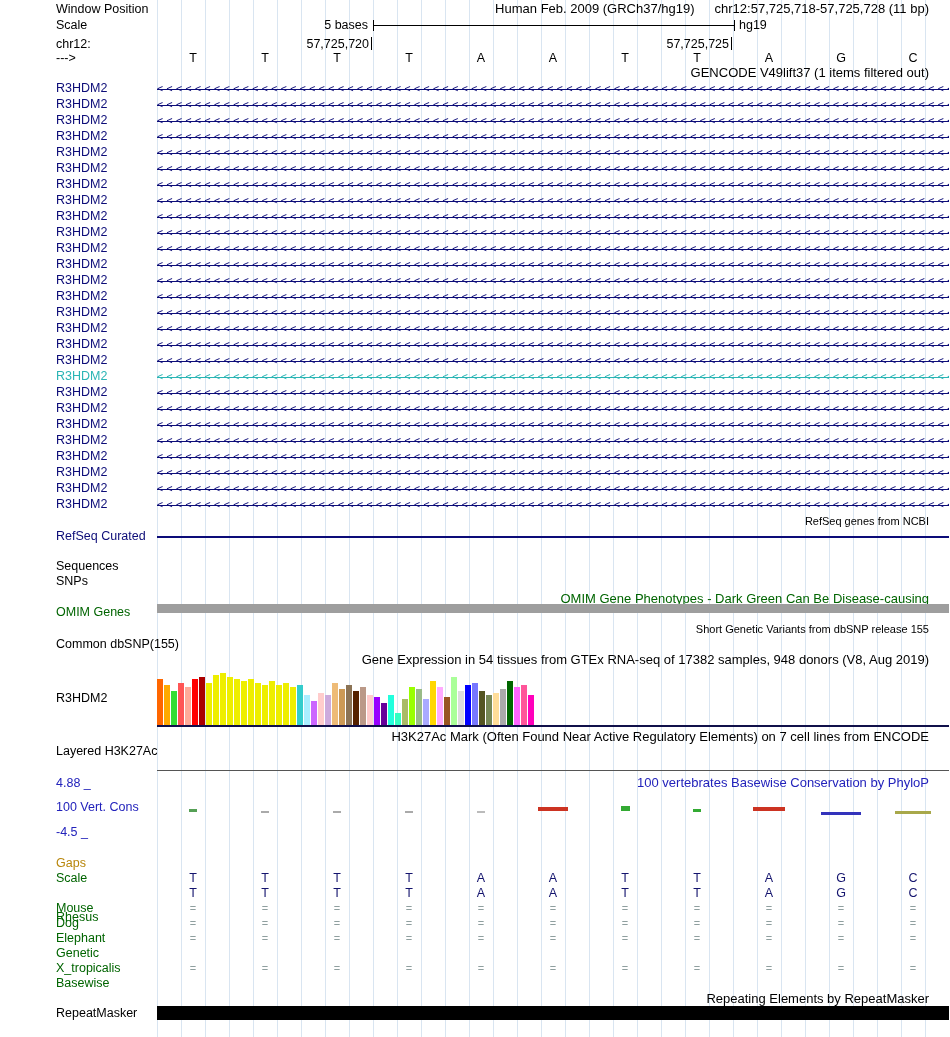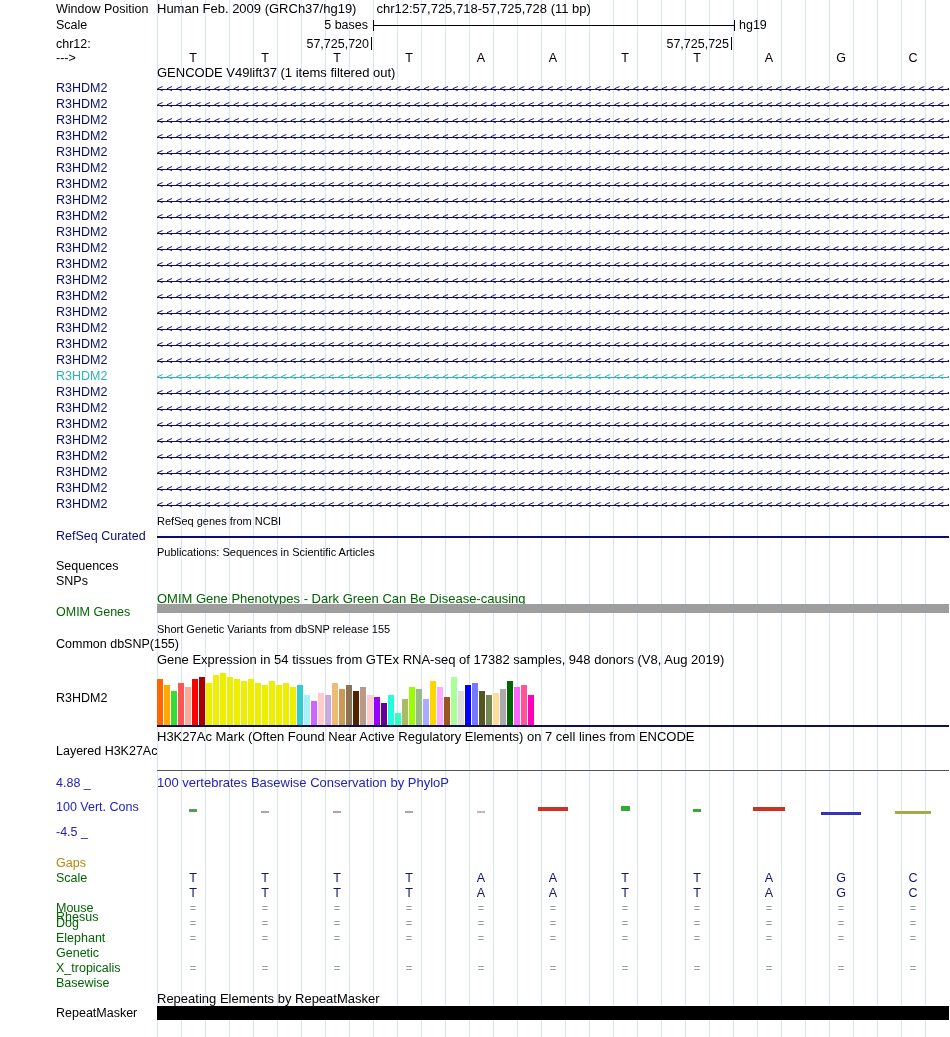--- a/index.html
+++ b/index.html
@@ -1,21 +1,21 @@
 <!DOCTYPE html>
 <html><head>
 <meta charset="utf-8">
 <style>
   html,body{margin:0;padding:0;background:#fff;}
   .browser{position:relative;width:950px;height:1037px;background:#fff;overflow:hidden;
            font-family:"Liberation Sans","DejaVu Sans",sans-serif;font-size:12.5px;color:#000;}
   .gridlines{position:absolute;left:157px;top:0;width:792px;height:1037px;
              background:repeating-linear-gradient(to right,#d9e5f1 0,#d9e5f1 1px,transparent 1px,transparent 24px);}
   .lbl{position:absolute;left:12px;width:150px;text-align:left;white-space:nowrap;line-height:14px;font-size:12.5px;padding-left:44px;}
-  .ttl{position:absolute;left:157px;width:772px;text-align:left;white-space:nowrap;font-size:13px;line-height:14px;}
+  .ttl{position:absolute;left:157px;width:772px;text-align:right;white-space:nowrap;font-size:13px;line-height:14px;}
   .ttl-sm{font-size:11px;}
   .navy{color:#0c0c78;}
   .green{color:#006400;}
   .blue{color:#2222bb;}
   .gold{color:#b8860b;}
   .track{position:absolute;left:157px;width:792px;}
   .hbar{position:absolute;left:157px;width:792px;}
   .cell{position:absolute;transform:translateX(-50%);}
   .gap3{display:inline-block;width:20px;}
   
@@ -188,21 +188,20 @@
       <div class="generow" style="top: 416px; color: rgb(12, 12, 120);">
         <div class="geneline"></div>
         <div class="genearrows">&lt;&lt;&lt;&lt;&lt;&lt;&lt;&lt;&lt;&lt;&lt;&lt;&lt;&lt;&lt;&lt;&lt;&lt;&lt;&lt;&lt;&lt;&lt;&lt;&lt;&lt;&lt;&lt;&lt;&lt;&lt;&lt;&lt;&lt;&lt;&lt;&lt;&lt;&lt;&lt;&lt;&lt;&lt;&lt;&lt;&lt;&lt;&lt;&lt;&lt;&lt;&lt;&lt;&lt;&lt;&lt;&lt;&lt;&lt;&lt;&lt;&lt;&lt;&lt;&lt;&lt;&lt;&lt;&lt;&lt;&lt;&lt;&lt;&lt;&lt;&lt;&lt;&lt;&lt;&lt;&lt;&lt;&lt;&lt;&lt;&lt;&lt;&lt;&lt;&lt;</div>
       </div>
     </div>
 
   <div class="ttl ttl-sm" style="top:514px">RefSeq genes from NCBI</div>
   <div class="lbl navy" style="top:529px">RefSeq Curated</div>
   <div class="hbar" style="top:536px;height:2px;background:#0c0c78"></div>
 
-  <div class="ttl ttl-sm" style="top:545px">Publications: Sequences in Scientific Articles</div>
   <div class="lbl" style="top:559px">Sequences</div>
   <div class="lbl" style="top:574px">SNPs</div>
 
   <div class="ttl green" style="top:592px">OMIM Gene Phenotypes - Dark Green Can Be Disease-causing</div>
   <div class="hbar" style="top:604px;height:9px;background:#9e9e9e"></div>
   <div class="lbl green" style="top:605px">OMIM Genes</div>
 
   <div class="ttl ttl-sm" style="top:622px">Short Genetic Variants from dbSNP release 155</div>
   <div class="lbl" style="top:637px">Common dbSNP(155)</div>
 

